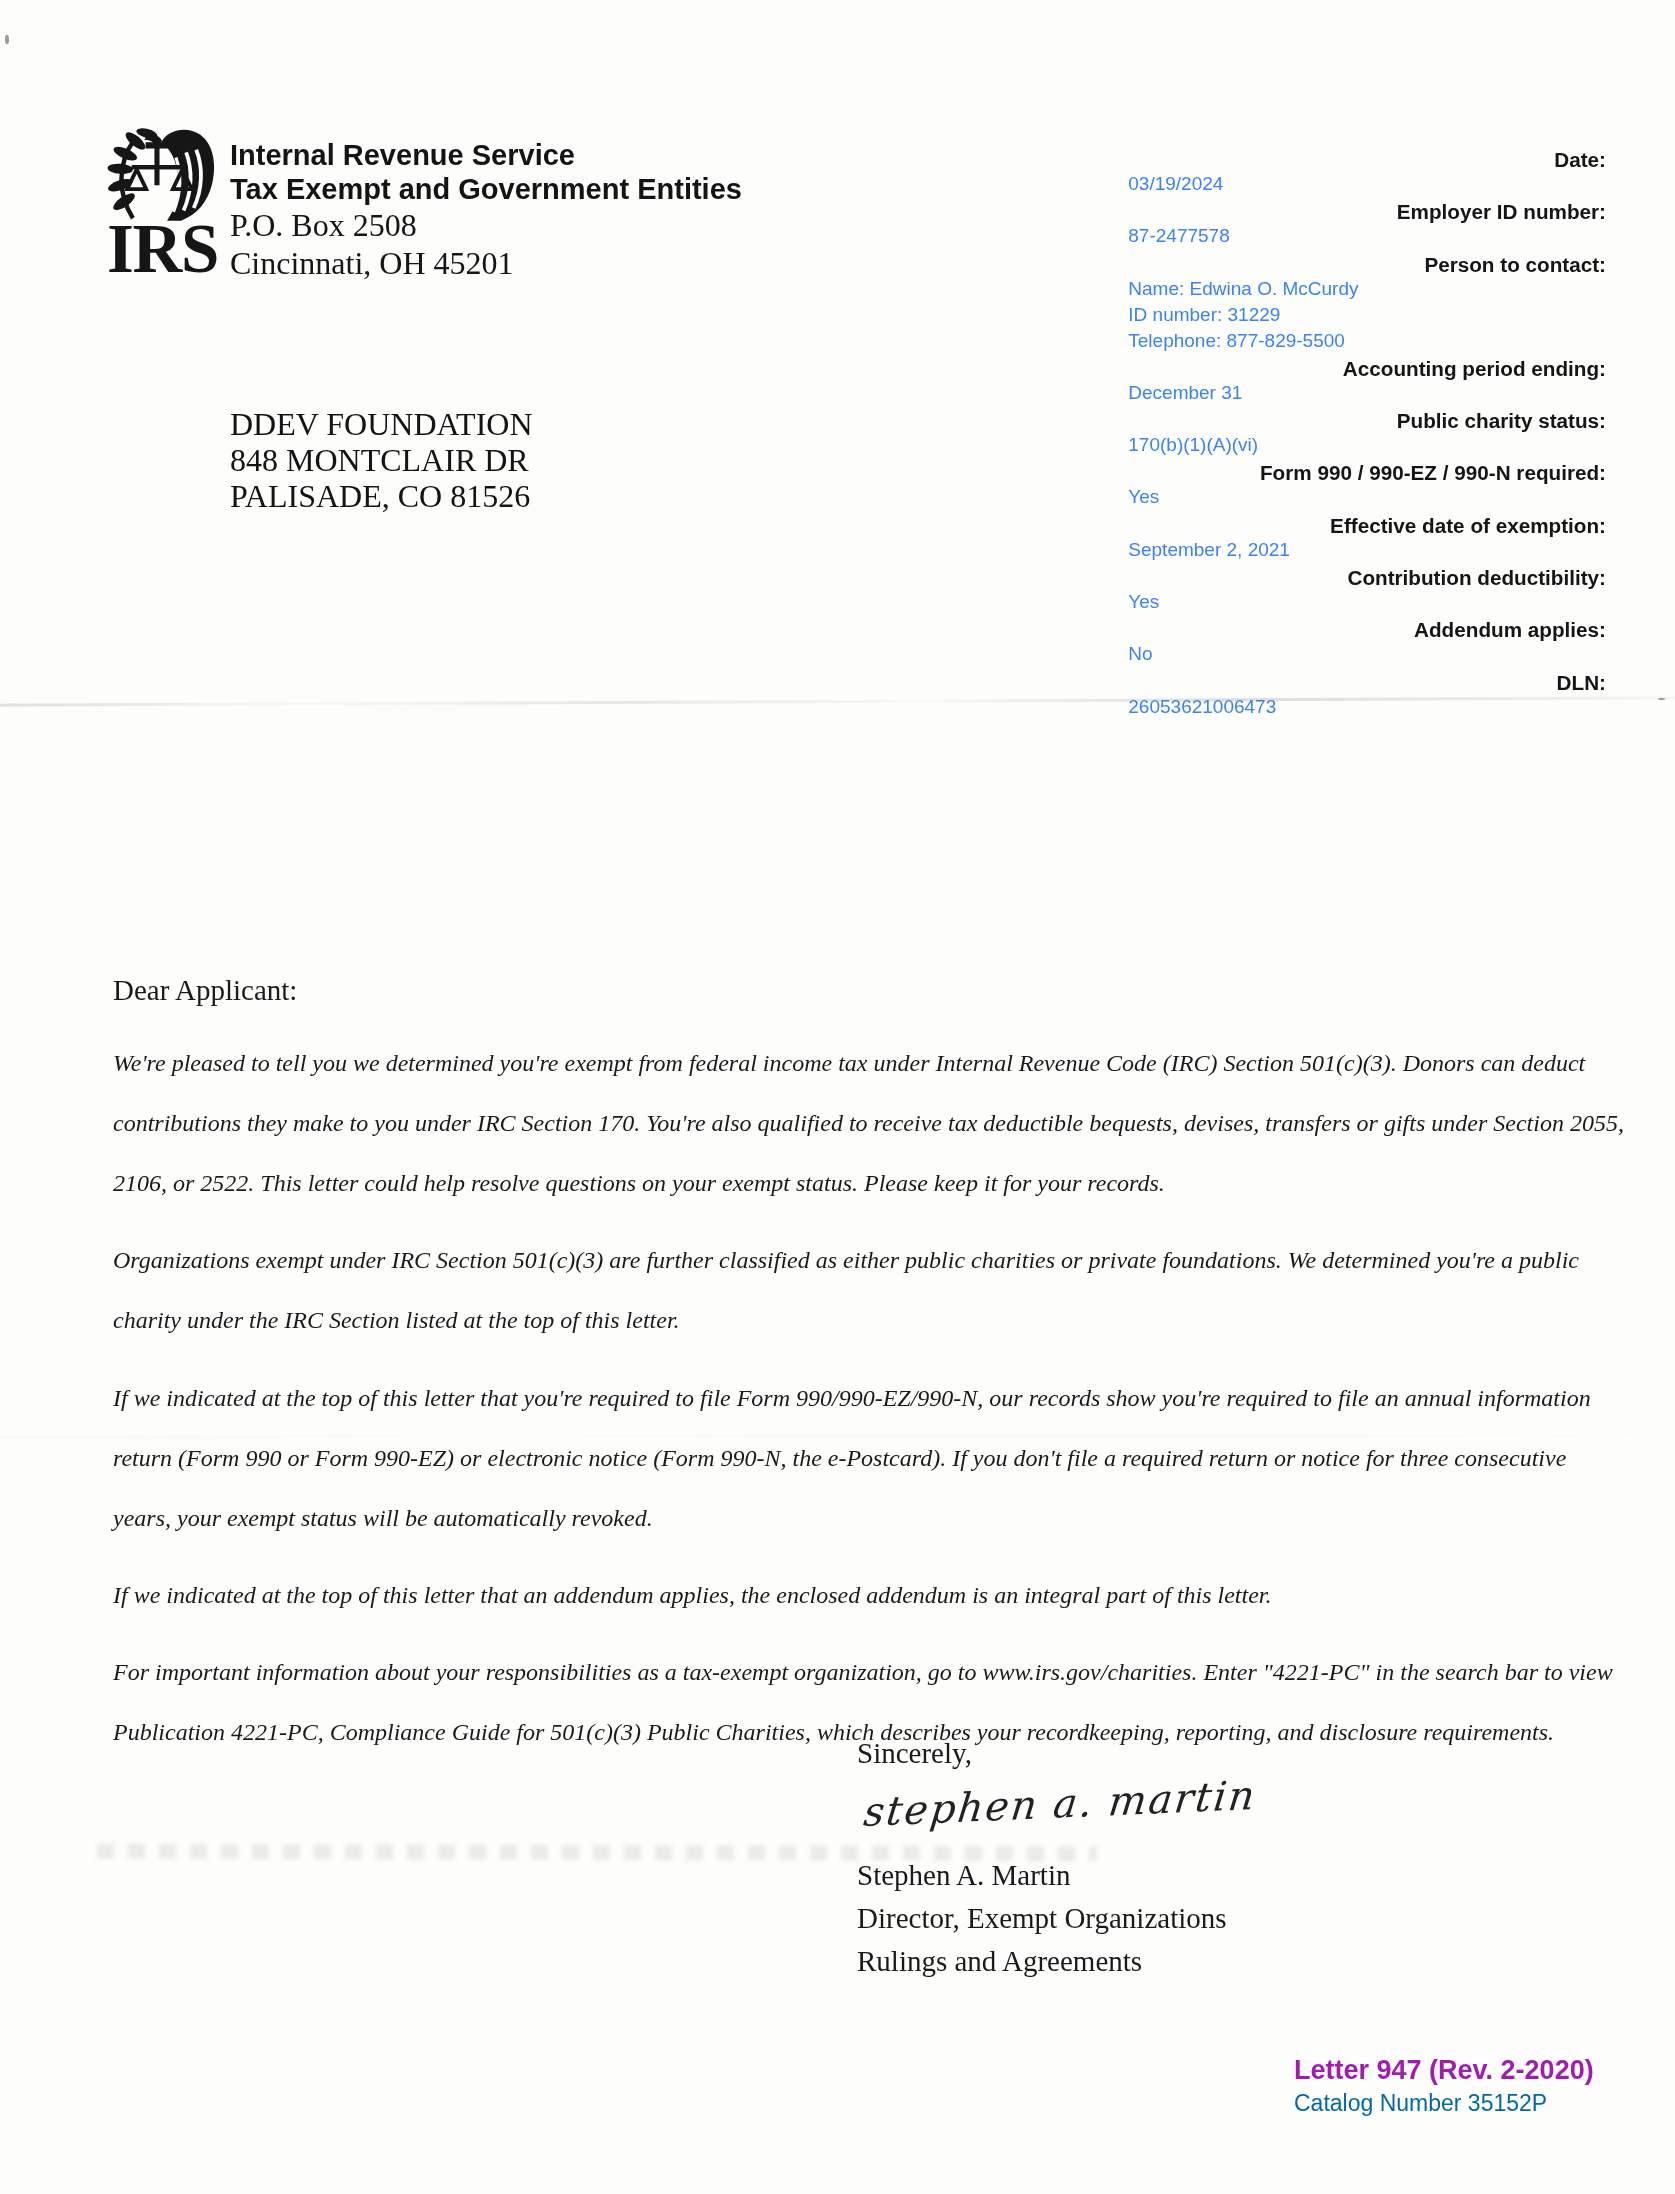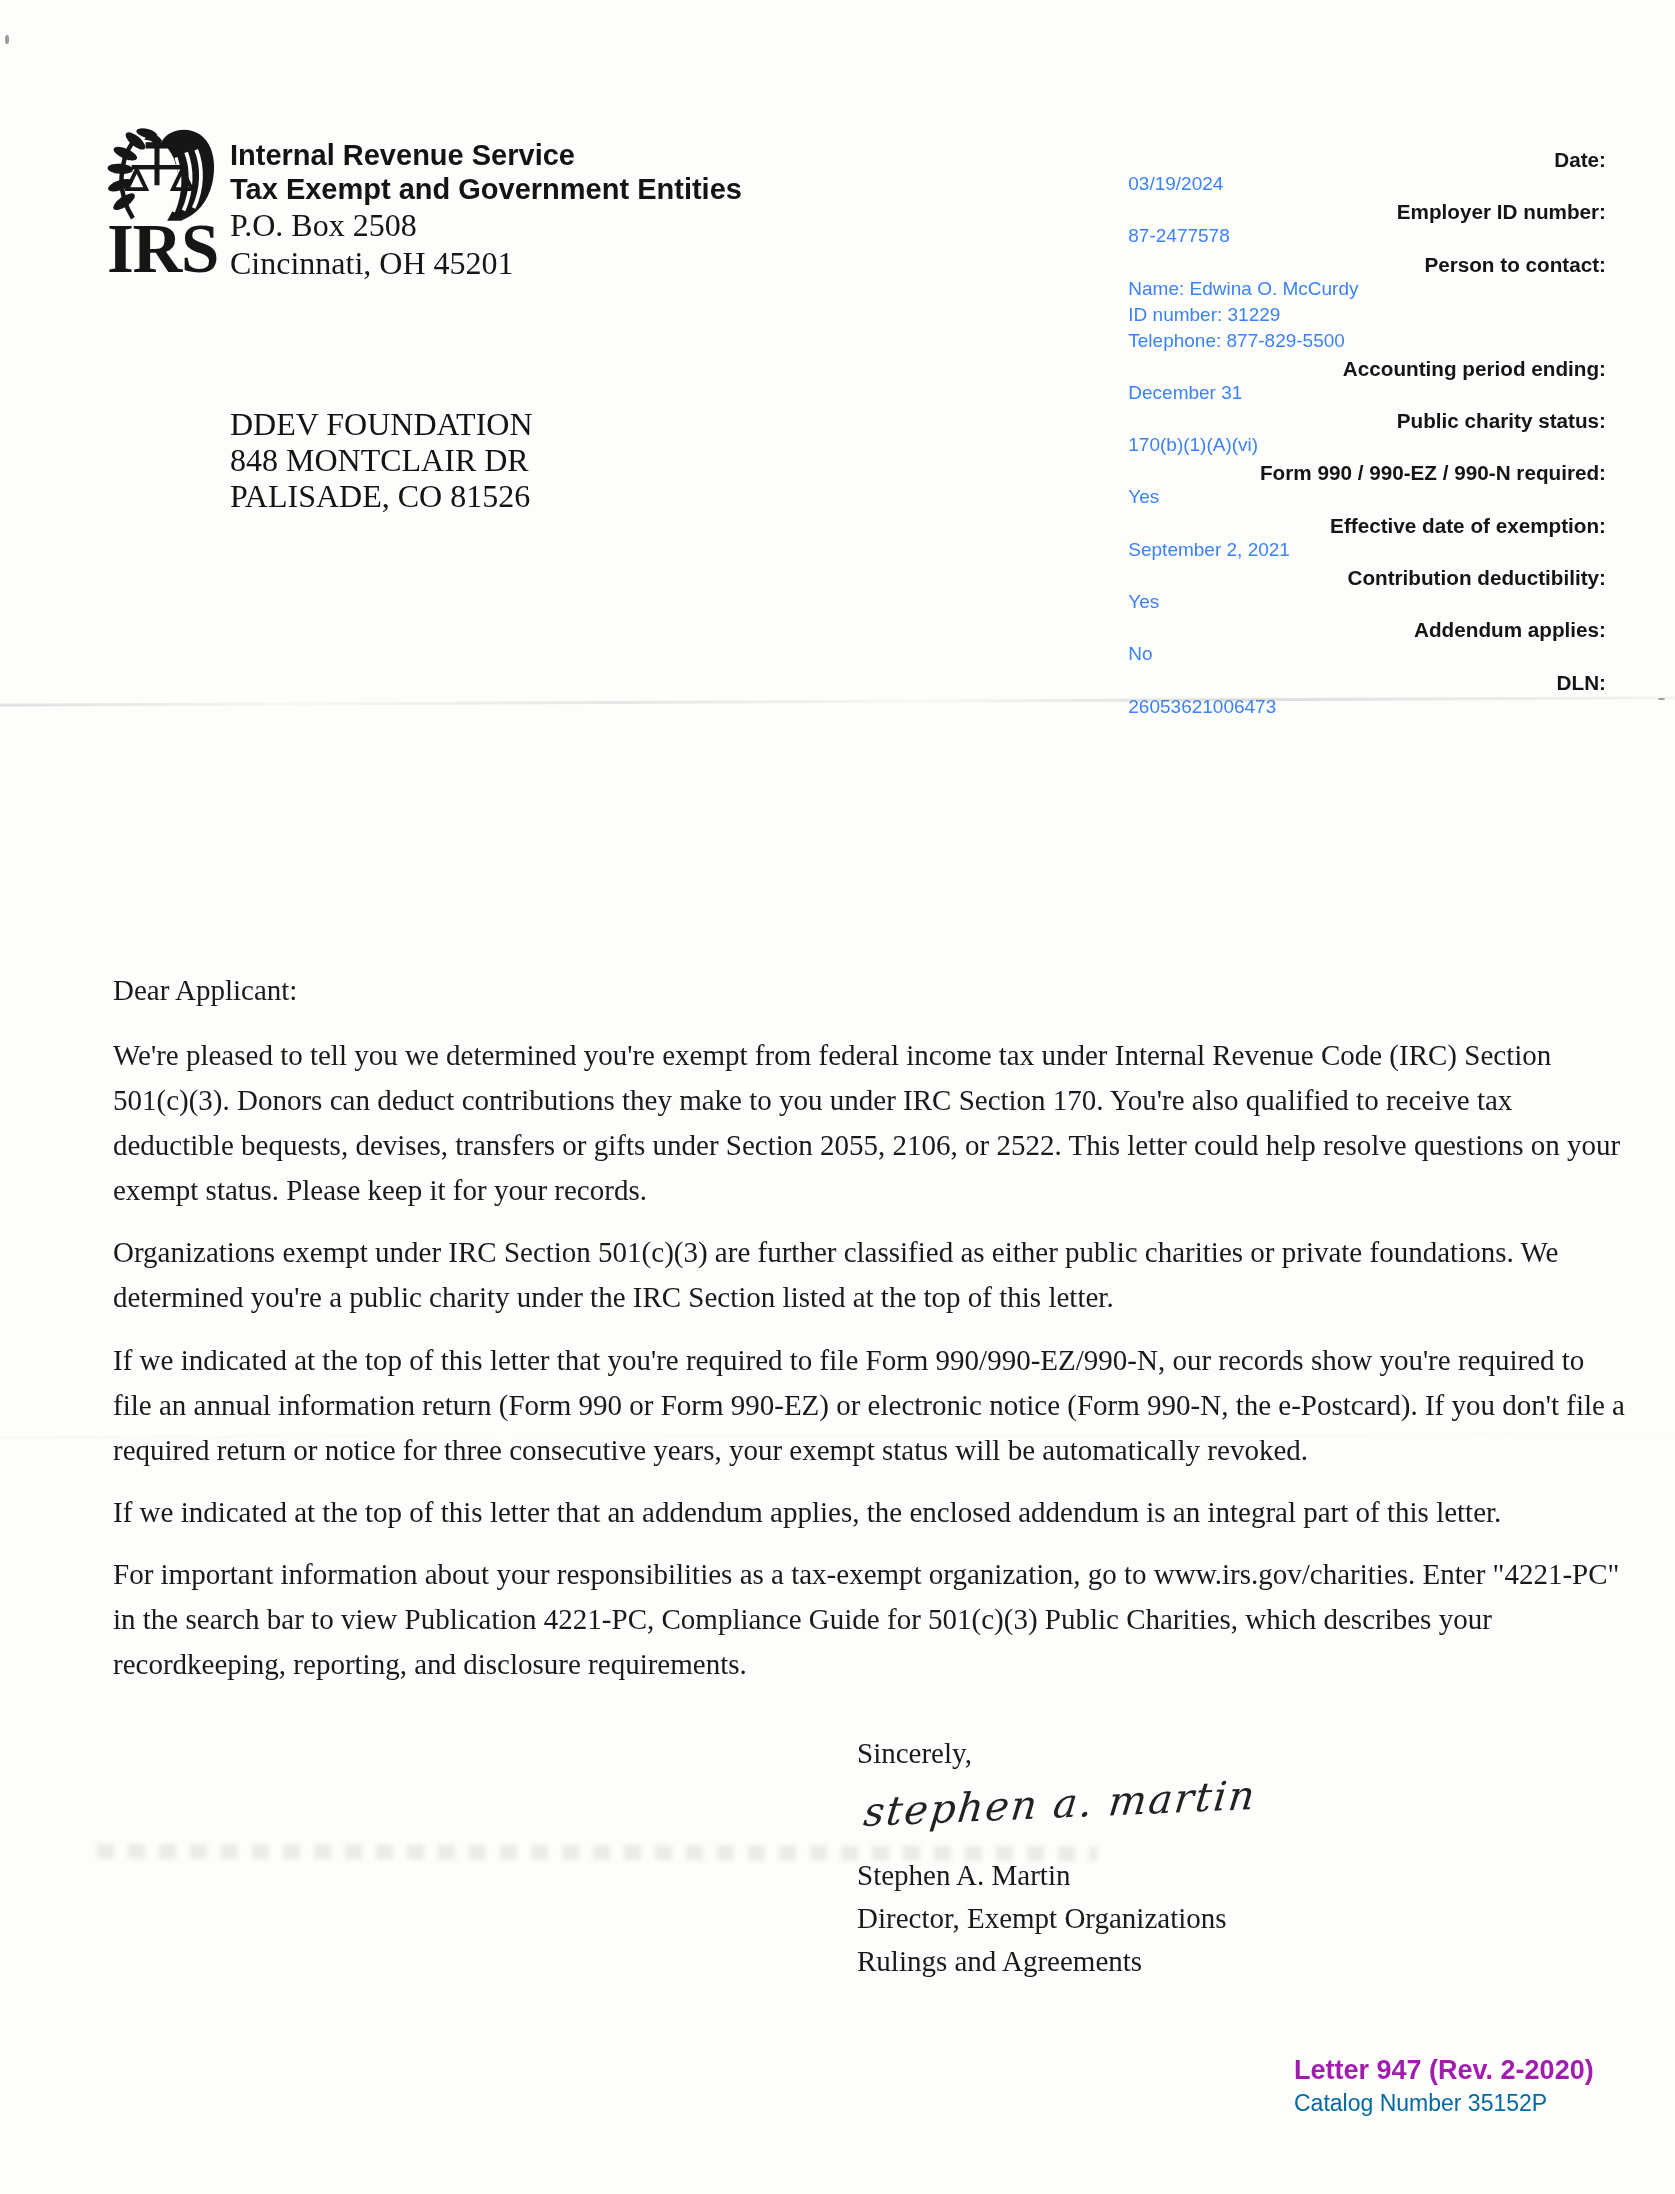--- a/index.html
+++ b/index.html
@@ -39,21 +39,21 @@
     font-size:19px; line-height:26px; color:#3b82f6; padding-left:9.3px;
   }
 
   
   .recipient { position:absolute; left:230px; top:406px; }
   .recipient-line { font-size:32px; line-height:36px; color:#141414; }
 
   
   .letter-body { position:absolute; left:101px; top:970px; width:1515px;margin-left:12px; }
   .salutation { font-size:29px; line-height:40px; margin-bottom:23px; }
-  .letter-body p { font-size:29px; line-height:45px; margin:0 0 17.3px 0; }
+  .letter-body p { font-size:24px; line-height:60px; margin:0 0 17.3px 0;font-style:italic; }
 
   
   .sig-block { position:absolute; left:857px; top:1735px; }
   .closing { font-size:29px; line-height:37px; }
   .sig-script {
     font-family:"DejaVu Serif", serif; font-style:italic;
     font-size:40px; line-height:47px; color:#222;
     transform:rotate(-2.5deg) skewX(-9deg); transform-origin:left center;
     letter-spacing:2px; margin:17.3px 0 5.3px 6.7px; white-space:nowrap;
   }

